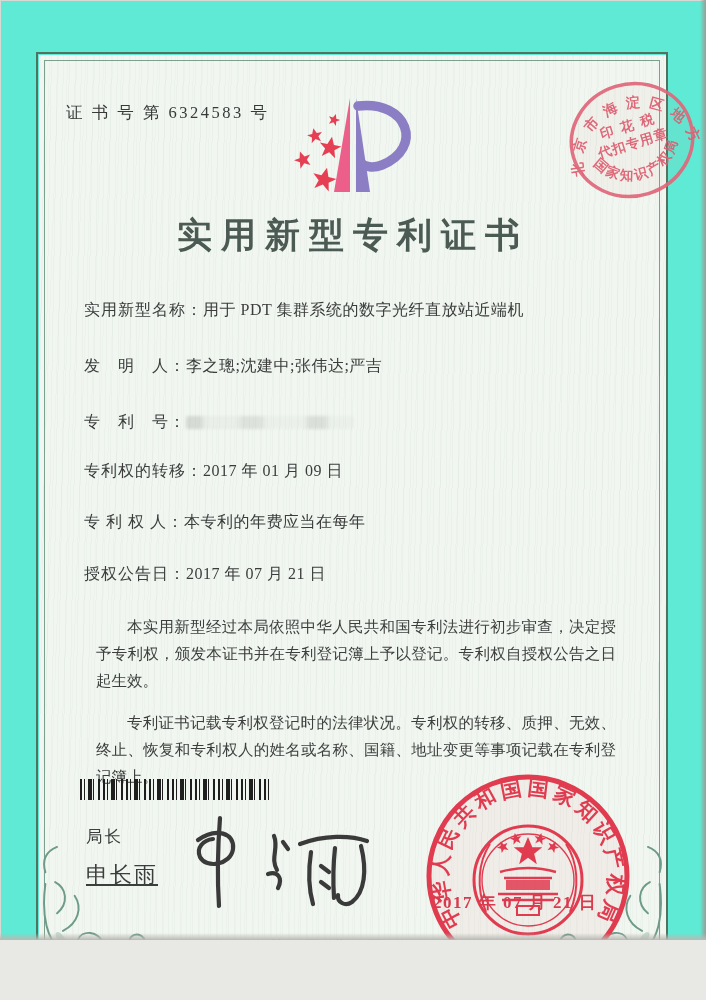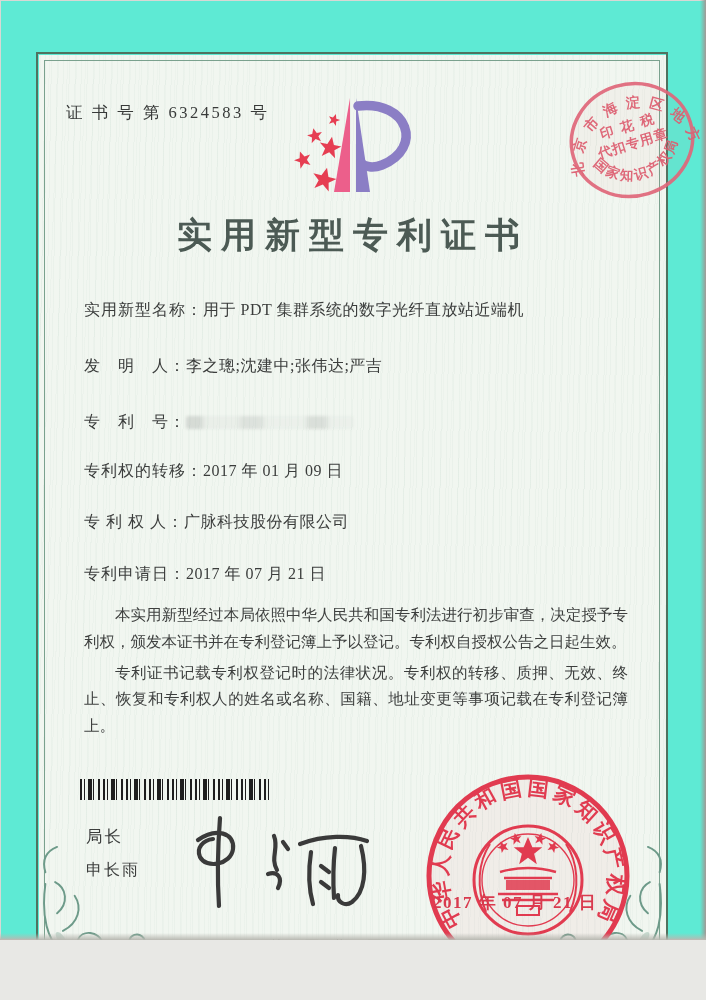--- a/index.html
+++ b/index.html
@@ -42,33 +42,33 @@
   .field-row{position:absolute;left:84px;font-size:16px;letter-spacing:.5px;
     white-space:nowrap;color:#3b3d3c;}
   .field-label{letter-spacing:1px;}
   .redacted-smudge{display:inline-block;vertical-align:-2px;width:168px;height:13px;
     background:linear-gradient(90deg,rgba(150,155,152,.30) 0 8%,rgba(170,175,172,.10) 12% 30%,
       rgba(150,155,152,.22) 34% 44%,rgba(170,175,172,.08) 48% 70%,
       rgba(150,155,152,.25) 74% 82%,rgba(170,175,172,.08) 86% 100%);
     filter:blur(1.6px);border-radius:2px;}
 
   .paragraphs{position:absolute;left:80px;top:598px;width:552px;}
-  .paragraphs p{margin:4px;font-size:15.5px;line-height:1.73;text-align:justify;
+  .paragraphs p{margin:16px;font-size:15.5px;line-height:1.73;text-align:justify;
     text-indent:2em;color:#3d3f3e;}
 
   .barcode{position:absolute;left:80px;top:779px;width:192px;height:21px;
     background:repeating-linear-gradient(90deg,
       #1e1e1e 0 2px,transparent 2px 4px,#1e1e1e 4px 5px,transparent 5px 8px,
       #1e1e1e 8px 12px,transparent 12px 13px,#1e1e1e 13px 14px,transparent 14px 18px,
       #1e1e1e 18px 20px,transparent 20px 23px);}
 
   .signer-title{position:absolute;left:86px;top:826px;font-size:16.5px;
     font-family:"Liberation Sans","DejaVu Sans",sans-serif;color:#3c3e3d;letter-spacing:2px;}
-  .signer-name{position:absolute;left:86px;top:860px;font-size:16px;
-    font-family:"Liberation Sans","DejaVu Sans",sans-serif;color:#3c3e3d;letter-spacing:2px;}
+  .signer-name{position:absolute;left:86px;top:860px;font-size:22px;
+    font-family:"Liberation Sans","DejaVu Sans",sans-serif;color:#3c3e3d;letter-spacing:2px;text-decoration:underline;}
   .signature{position:absolute;left:182px;top:812px;}
 
   .official-seal{position:absolute;left:418px;top:766px;}
   .seal-date{position:absolute;left:433px;top:891px;width:200px;font-size:17px;
     font-weight:600;color:#d93a4e;letter-spacing:1.5px;white-space:nowrap;}
 
   .footer{position:absolute;left:160px;top:937px;width:340px;text-align:center;
     font-size:13.5px;letter-spacing:2px;color:#4a4c4b;}
   .scan-artifact-tick{position:absolute;left:575px;top:944px;width:2px;height:13px;
     background:#4a4a4a;transform:rotate(2deg);}
@@ -147,24 +147,24 @@
   <div class="field-row" style="top:356px">
     <span class="field-label">发　明　人：</span><span>李之璁;沈建中;张伟达;严吉</span>
   </div>
   <div class="field-row" style="top:412px">
     <span class="field-label">专　利　号：</span><span></span><span class="redacted-smudge"></span>
   </div>
   <div class="field-row" style="top:461px">
     <span class="field-label">专利权的转移：</span><span>2017 年 01 月 09 日</span>
   </div>
   <div class="field-row" style="top:512px">
-    <span class="field-label">专 利 权 人：</span><span>广脉科技股份有限公司</span>
+    <span class="field-label">专 利 权 人：</span><span>本专利的年费应当在每年</span>
   </div>
   <div class="field-row" style="top:564px">
-    <span class="field-label">专利申请日：</span><span>2017 年 07 月 21 日</span>
+    <span class="field-label">授权公告日：</span><span>2017 年 07 月 21 日</span>
   </div>
 
   <div class="paragraphs">
     <p>本实用新型经过本局依照中华人民共和国专利法进行初步审查，决定授予专利权，颁发本证书并在专利登记簿上予以登记。专利权自授权公告之日起生效。</p>
     <p>专利证书记载专利权登记时的法律状况。专利权的转移、质押、无效、终止、恢复和专利权人的姓名或名称、国籍、地址变更等事项记载在专利登记簿上。</p>
   </div>
 
   <div class="barcode"></div>
 
   <div class="signer-title">局长</div>

